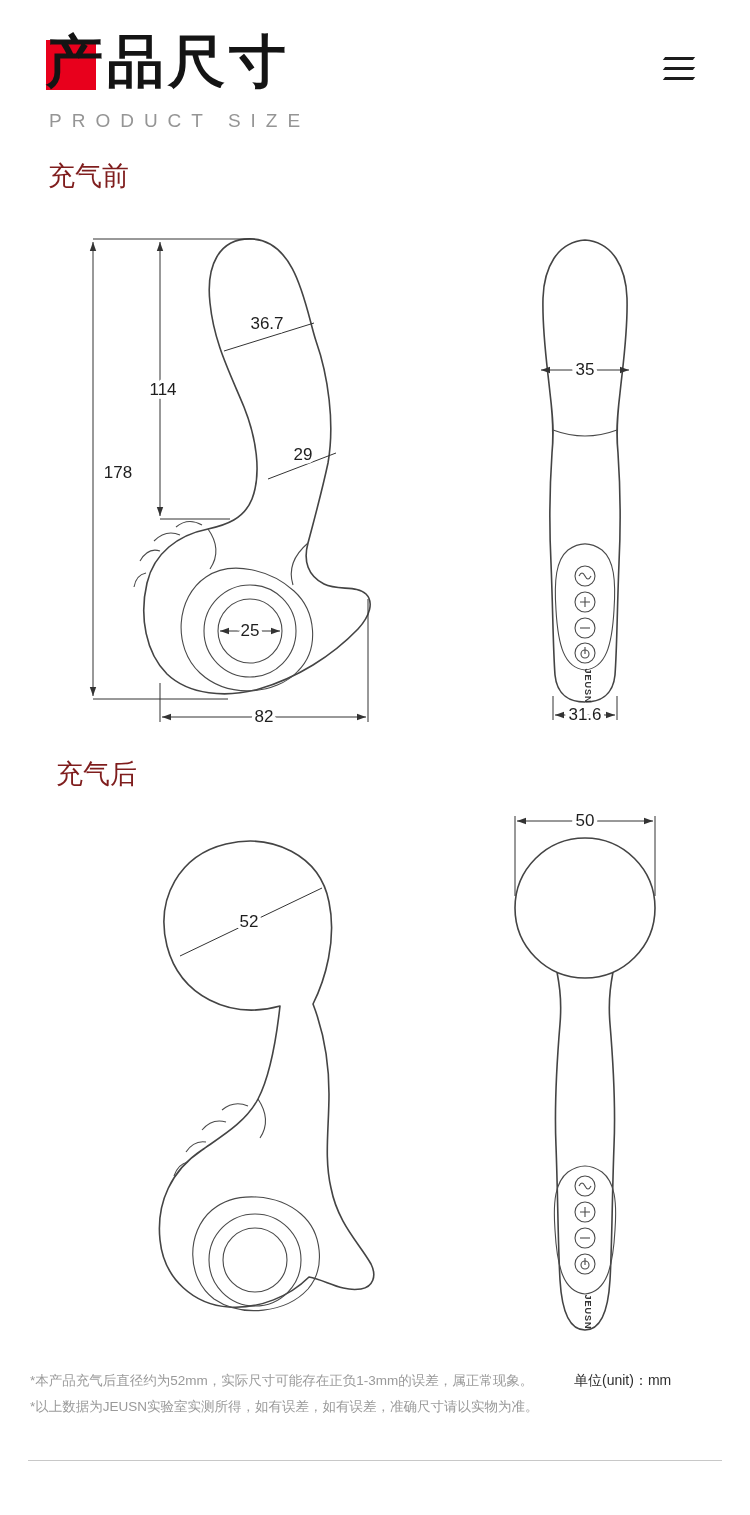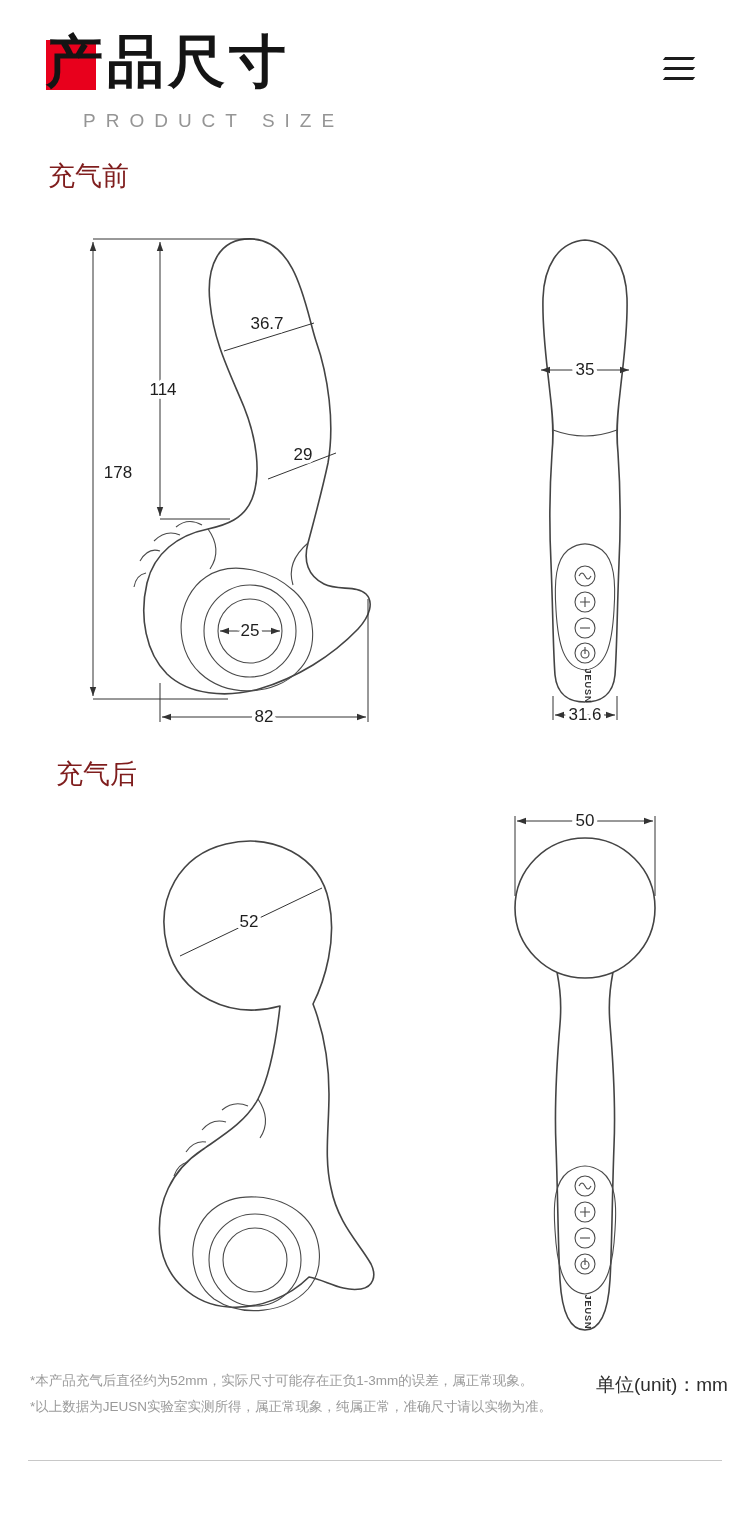--- a/index.html
+++ b/index.html
@@ -4,21 +4,21 @@
 <style>
   html,body{margin:0;padding:0;background:#ffffff;}
   .page{
     position:relative;width:750px;height:1515px;background:#ffffff;
     font-family:"Liberation Sans",sans-serif;overflow:hidden;color:#222;
   }
   
   .hdr-red{position:absolute;left:46px;top:40px;width:50px;height:50px;background:#e8001c;z-index:1;}
   .hdr-title{position:absolute;left:46px;top:30px;z-index:2;font-size:57px;font-weight:900;
     color:#141414;letter-spacing:4px;line-height:1.1;}
-  .hdr-sub{position:absolute;left:49px;top:110px;font-size:19px;color:#959595;letter-spacing:10px;margin-left:34px;}
+  .hdr-sub{position:absolute;left:49px;top:110px;font-size:19px;color:#959595;letter-spacing:10px;}
   .menu{position:absolute;left:664px;top:57px;z-index:2;}
   .menu .bar{width:30px;height:3px;background:#1c1c1c;margin-bottom:7px;transform:skewX(-38deg);}
   
   .section-label{position:absolute;left:48px;font-size:27px;color:#7f1d1d;}
   .label-before{top:158px;}
   .label-after{top:756px;margin-left:8px;}
   
   .draw{position:absolute;}
   .d-before-side{left:60px;top:225px;}
   .d-before-front{left:495px;top:228px;}
@@ -28,21 +28,21 @@
   .thin{fill:none;stroke:#4a4a4a;stroke-width:1.1;}
   .dim{stroke:#333333;stroke-width:1;fill:none;}
   .dimtxt{font-size:17px;fill:#1e1e1e;text-anchor:middle;paint-order:stroke;stroke:#ffffff;stroke-width:7px;
     font-family:"Liberation Sans",sans-serif;}
   .brandtxt{font-size:9px;fill:#333333;font-weight:700;letter-spacing:1px;text-anchor:middle;
     font-family:"Liberation Sans",sans-serif;}
   
   .note{position:absolute;left:30px;font-size:13.5px;color:#9a9a9a;}
   .note1{top:1372px;}
   .note2{top:1398px;}
-  .unit{position:absolute;left:596px;top:1372px;font-size:19px;color:#2e2e2e;}
+  .unit{position:absolute;left:574px;top:1372px;font-size:14px;color:#2e2e2e;}
   .divider{position:absolute;left:28px;top:1460px;width:694px;border-top:1px solid #c8c8c8;}
 </style>
 </head>
 <body>
 
 <div class="page">
 
   <div class="hdr-red"></div>
   <div class="hdr-title">产品尺寸</div>
   <div class="hdr-sub">PRODUCT SIZE</div>
@@ -207,17 +207,17 @@
 
     <g>
       <line class="dim" x1="25" y1="98" x2="25" y2="18"></line>
       <line class="dim" x1="165" y1="98" x2="165" y2="18"></line>
       <line class="dim" x1="27" y1="23" x2="163" y2="23" marker-start="url(#ar4)" marker-end="url(#ar4)"></line>
       <text class="dimtxt" x="95" y="28">50</text>
     </g>
   </svg>
 
   <div class="note note1">*本产品充气后直径约为52mm，实际尺寸可能存在正负1-3mm的误差，属正常现象。</div>
-  <div class="note note2">*以上数据为JEUSN实验室实测所得，属正常现象，纯属正常，准确尺寸请以实物为准。</div>
+  <div class="note note2">*以上数据为JEUSN实验室实测所得，如有误差，如有误差，准确尺寸请以实物为准。</div>
   <div class="unit">单位(unit)：mm</div>
   <div class="divider"></div>
 
 </div>
 
 </body></html>

